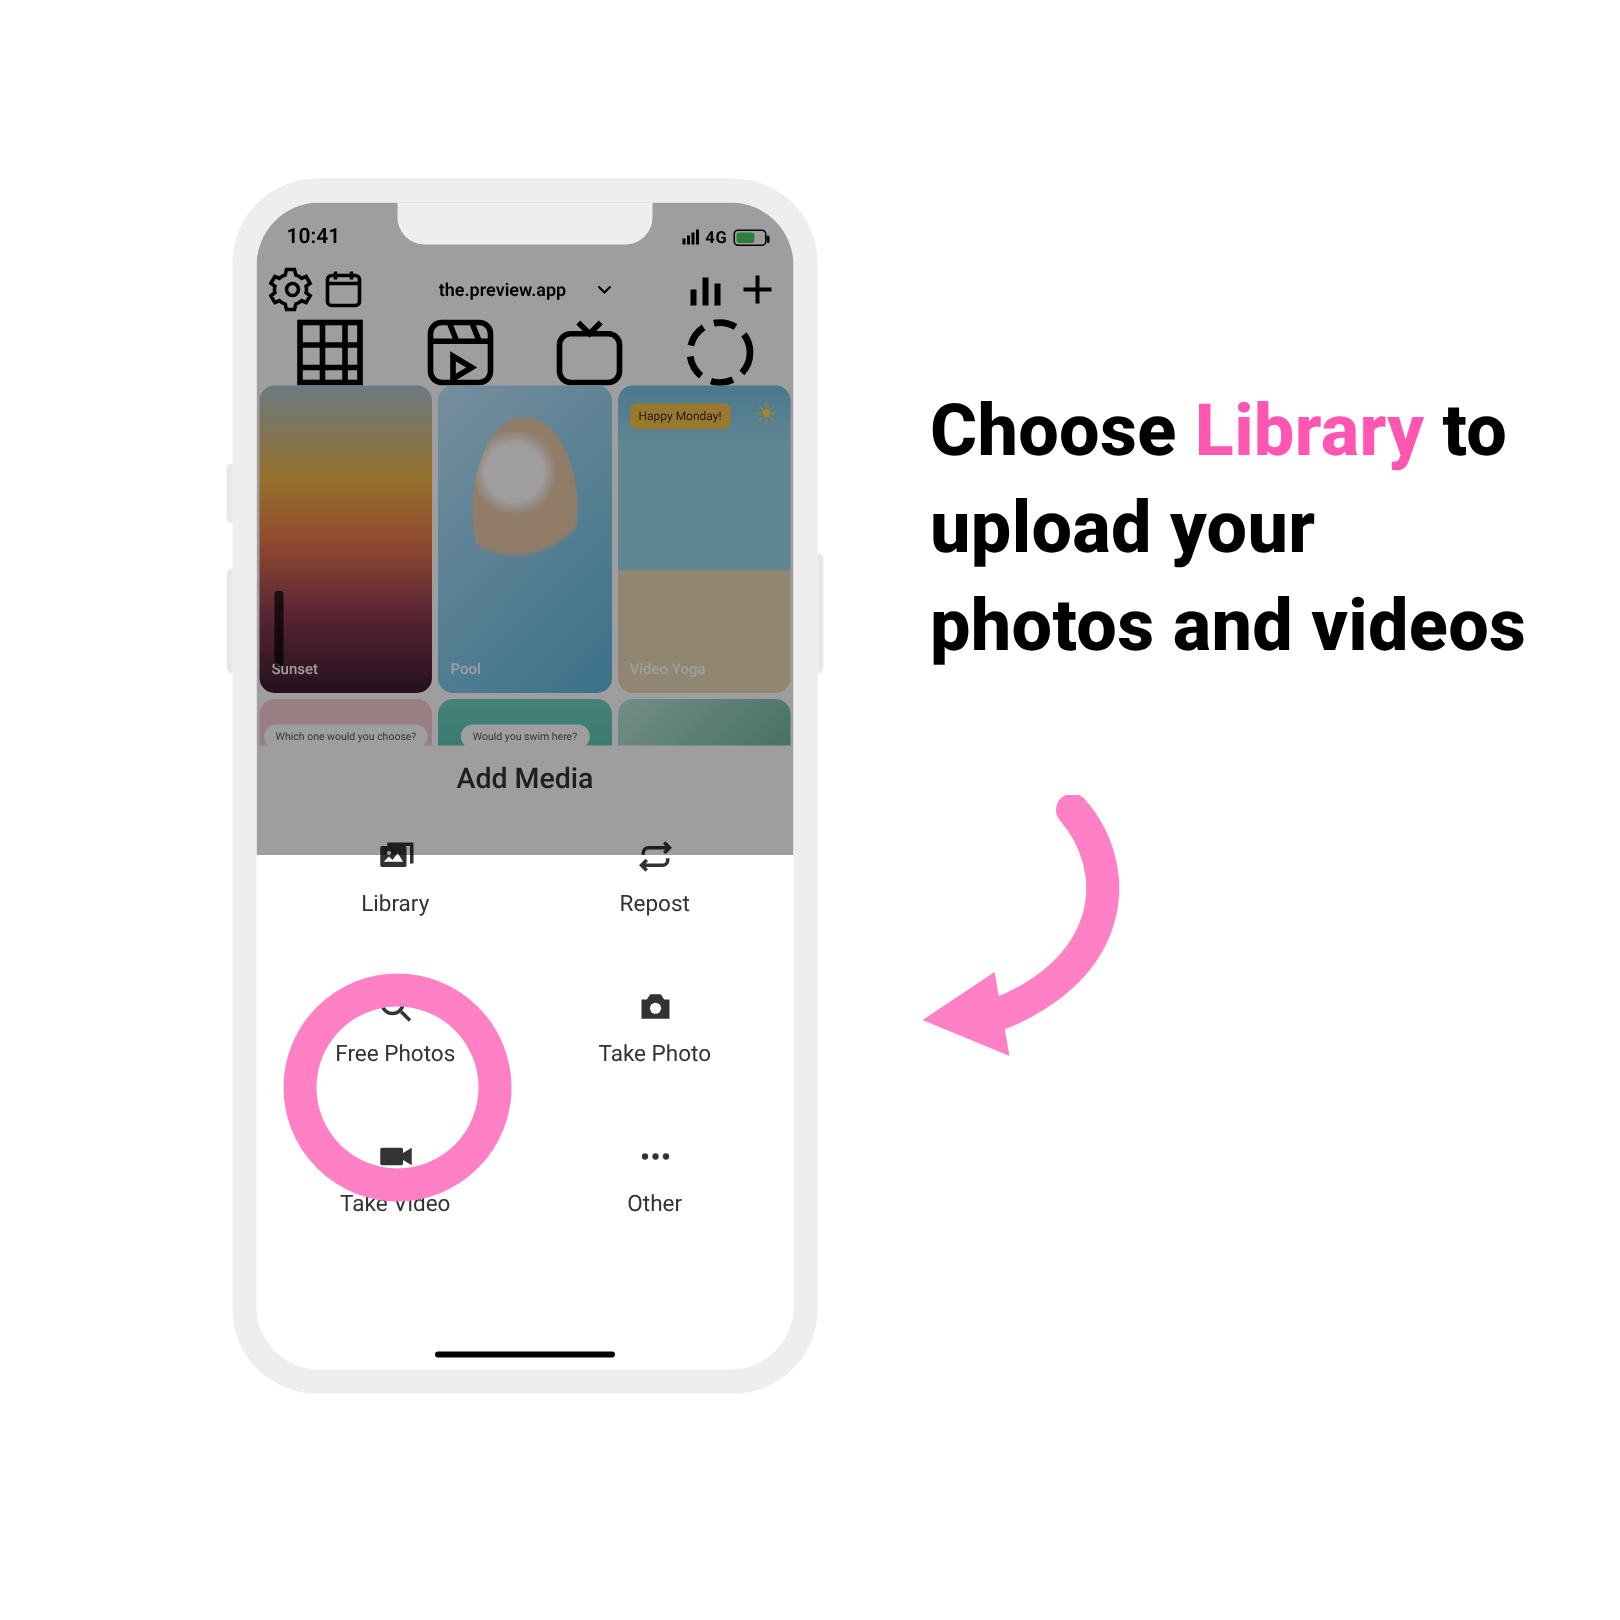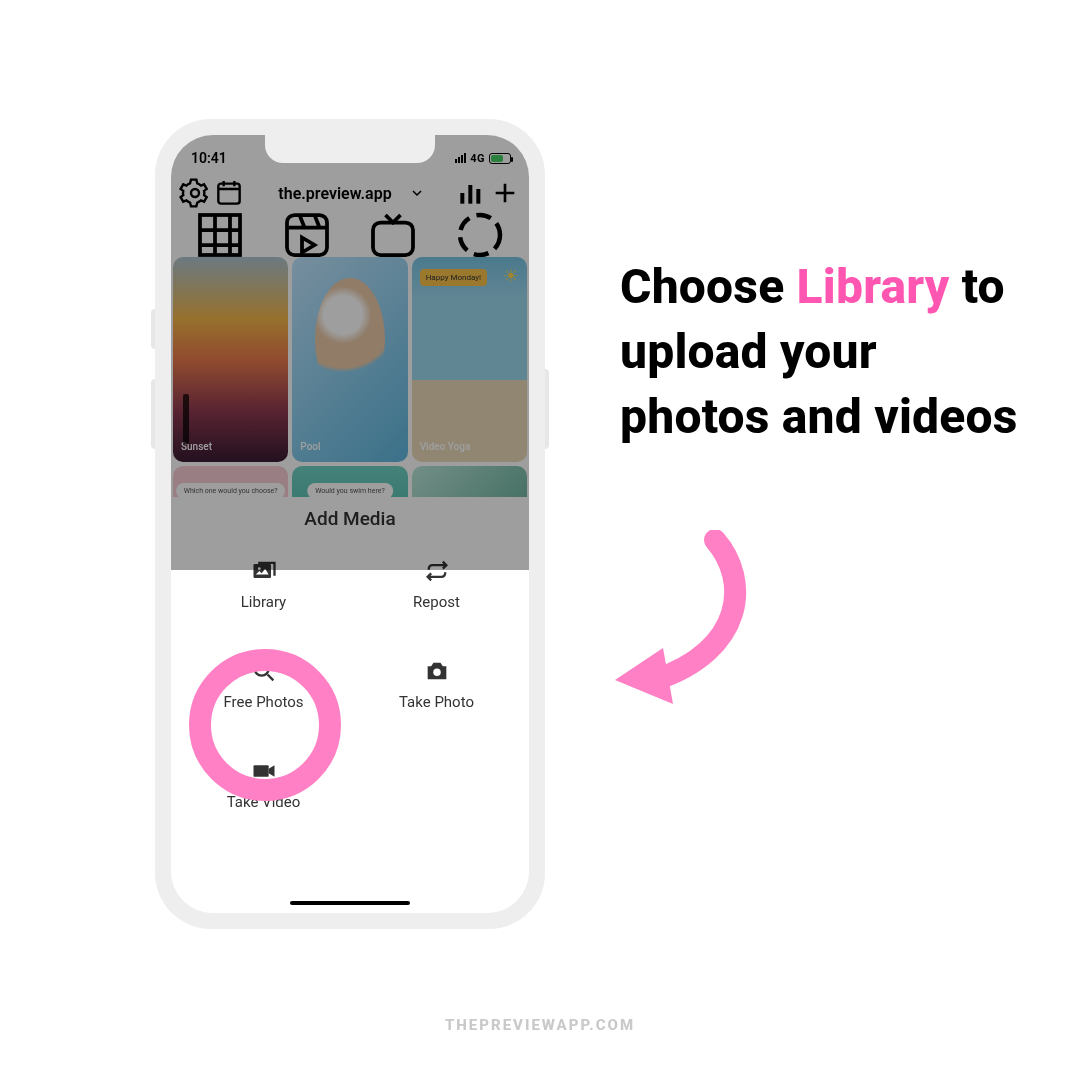--- a/index.html
+++ b/index.html
@@ -63,21 +63,21 @@
   .battery { width:22px; height:11px; border:1px solid #000; border-radius:3px; position:relative; display:inline-block; }
   .battery::after{content:""; position:absolute; right:-3px; top:3px; width:2px; height:5px; background:#000; border-radius:1px;}
   .battery .fill{ position:absolute; left:1px; top:1px; bottom:1px; width:60%; background:#44d063; border-radius:2px;}
 
   .app-bar {
     display:flex; align-items:center; justify-content:space-between;
     padding: 6px 8px 8px;
   }
   .app-bar .left, .app-bar .right { display:flex; align-items:center; gap:2px; }
   .icn { width:32px; height:32px; display:flex; align-items:center; justify-content:center; }
-  .acct { font-size:16px; font-weight:600; display:flex; align-items:center; gap:20px;}
+  .acct { font-size:12px; font-weight:600; display:flex; align-items:center; gap:20px;}
   .acct svg { width:10px; height:10px;}
 
   .tabs {
     display:flex; justify-content:space-around; align-items:center;
     padding: 4px 6px 8px;
   }
   .tabs .icn { width:60px; height:28px;}
 
   .gallery {
     display:grid; grid-template-columns: repeat(3, 1fr);
@@ -306,32 +306,39 @@
               </svg>
             <span class="opt-label">Take Photo</span>
           </div>
           <div class="opt">
             <svg viewBox="0 0 24 24" fill="#333">
                 <rect x="3" y="7" width="13" height="10" rx="1"></rect>
                 <path d="M16 10l5-3v10l-5-3z"></path>
               </svg>
             <span class="opt-label">Take Video</span>
           </div>
+          <div class="opt">
+            <svg viewBox="0 0 24 24" fill="#333">
+                <circle cx="6" cy="12" r="1.8"></circle>
+                <circle cx="12" cy="12" r="1.8"></circle>
+                <circle cx="18" cy="12" r="1.8"></circle>
+              </svg>
+            <span class="opt-label">Other</span>
+          </div>
         </div>
       </div>
 
       <div class="home-ind"></div>
     </div>
 
     <div class="highlight-ring" style="left:34px; top:530px;"></div>
   </div>
 
   <div class="anno">
     <span>Choose </span><span class="hl">Library</span><span> to upload your photos and videos</span>
   </div>
 
   <svg class="arrow" viewBox="0 0 180 200">
     <path d="M130 10 C 165 50, 160 120, 70 150" fill="none" stroke="#ff80c4" stroke-width="22" stroke-linecap="round"></path>
     <path d="M30 150 L78 118 L88 174 Z" fill="#ff80c4"></path>
   </svg>
 
-  <div class="footer">THEPREVIEWAPP.COM</div>
 </div>
 
 </body></html>

